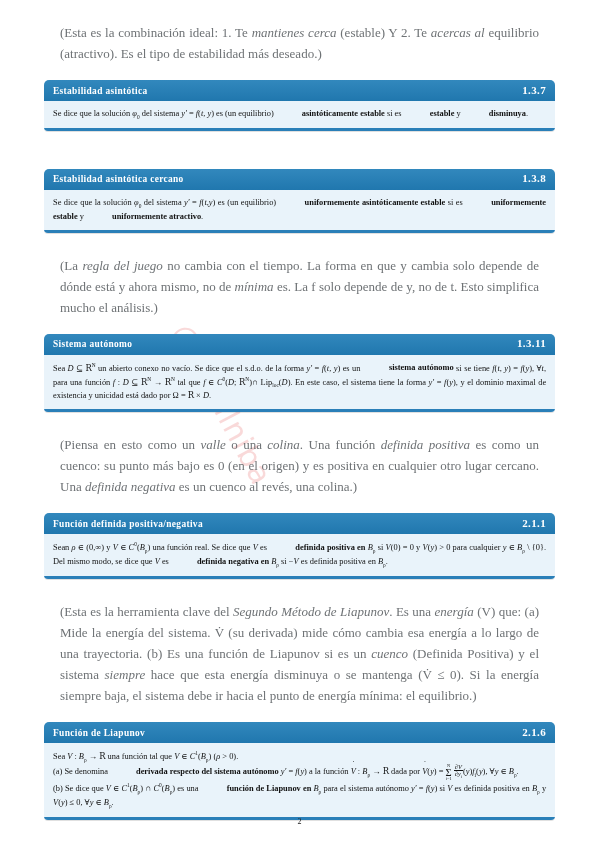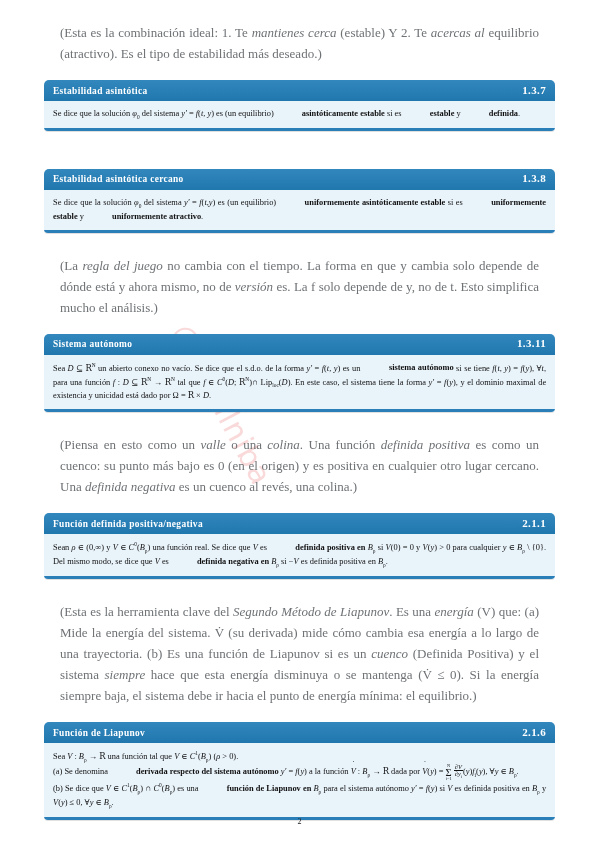--- a/index.html
+++ b/index.html
@@ -167,42 +167,42 @@
   <p class="note"><span>(Esta es la combinación ideal: 1. Te </span><i>mantienes cerca</i><span> (estable) Y 2. Te </span><i>acercas al</i><span> equilibrio (atractivo). Es el tipo de estabilidad más deseado.)</span></p>
 
   <div class="gap-md"></div>
 
   <div class="defbox">
     <div class="defbox-head">
       <span class="defbox-title">Estabilidad asintótica</span>
       <span class="defbox-num">1.3.7</span>
     </div>
     <div class="defbox-body">
-      <p>Se dice que la solución <span class="m">φ<sub>0</sub></span> del sistema <span class="m">y′</span> <span class="mr">=</span> <span class="m">f</span><span class="mr">(</span><span class="m">t</span><span class="mr">,</span> <span class="m">y</span><span class="mr">)</span> es (un equilibrio) <b>asintóticamente estable</b> si es <b>estable</b> y <b>definida</b>.</p>
+      <p>Se dice que la solución <span class="m">φ<sub>0</sub></span> del sistema <span class="m">y′</span> <span class="mr">=</span> <span class="m">f</span><span class="mr">(</span><span class="m">t</span><span class="mr">,</span> <span class="m">y</span><span class="mr">)</span> es (un equilibrio) <b>asintóticamente estable</b> si es <b>estable</b> y <b>disminuya</b>.</p>
     </div>
   </div>
 
   <div class="gap-lg"></div>
 
 
   <div class="gap-md"></div>
 
   <div class="defbox">
     <div class="defbox-head">
       <span class="defbox-title">Estabilidad asintótica cercano</span>
       <span class="defbox-num">1.3.8</span>
     </div>
     <div class="defbox-body">
       <p>Se dice que la solución <span class="m">φ<sub>0</sub></span> del sistema <span class="m">y′</span> <span class="mr">=</span> <span class="m">f</span><span class="mr">(</span><span class="m">t</span><span class="mr">,</span><span class="m">y</span><span class="mr">)</span> es (un equilibrio) <b>uniformemente asintóticamente estable</b> si es <b>uniformemente estable</b> y <b>uniformemente atractivo</b>.</p>
     </div>
   </div>
 
   <div class="gap-lg"></div>
 
-  <p class="note"><span>(La </span><i>regla del juego</i><span> no cambia con el tiempo. La forma en que y cambia solo depende de dónde está y ahora mismo, no de </span><i>versión</i><span> es. La f solo depende de y, no de t. Esto simplifica mucho el análisis.)</span></p>
+  <p class="note"><span>(La </span><i>regla del juego</i><span> no cambia con el tiempo. La forma en que y cambia solo depende de dónde está y ahora mismo, no de </span><i>mínima</i><span> es. La f solo depende de y, no de t. Esto simplifica mucho el análisis.)</span></p>
 
   <div class="gap-md"></div>
 
   <div class="defbox">
     <div class="defbox-head">
       <span class="defbox-title">Sistema autónomo</span>
       <span class="defbox-num">1.3.11</span>
     </div>
     <div class="defbox-body">
       <p>Sea <span class="m">D</span> <span class="mr">⊆</span> <span class="bb">R</span><sup>N</sup> un abierto conexo no vacío. Se dice que el s.d.o. de la forma <span class="m">y′</span> <span class="mr">=</span> <span class="m">f</span><span class="mr">(</span><span class="m">t</span><span class="mr">,</span> <span class="m">y</span><span class="mr">)</span> es un <b>sistema autónomo</b> si se tiene <span class="m">f</span><span class="mr">(</span><span class="m">t</span><span class="mr">,</span> <span class="m">y</span><span class="mr">)</span> <span class="mr">=</span> <span class="m">f</span><span class="mr">(</span><span class="m">y</span><span class="mr">)</span>, <span class="mr">∀</span><span class="m">t</span>, para una función <span class="m">f</span> <span class="mr">:</span> <span class="m">D</span> <span class="mr">⊆</span> <span class="bb">R</span><sup>N</sup> <span class="mr">→</span> <span class="bb">R</span><sup>N</sup> tal que <span class="m">f</span> <span class="mr">∈</span> <span class="m">C</span><sup>0</sup><span class="mr">(</span><span class="m">D</span><span class="mr">;</span> <span class="bb">R</span><sup>N</sup><span class="mr">)</span><span class="mr">∩</span> <span class="mr">Lip</span><sub>loc</sub><span class="mr">(</span><span class="m">D</span><span class="mr">)</span>. En este caso, el sistema tiene la forma <span class="m">y′</span> <span class="mr">=</span> <span class="m">f</span><span class="mr">(</span><span class="m">y</span><span class="mr">)</span>, y el dominio maximal de existencia y unicidad está dado por <span class="mr">Ω</span> <span class="mr">=</span> <span class="bb">R</span> <span class="mr">×</span> <span class="m">D</span>.</p>

